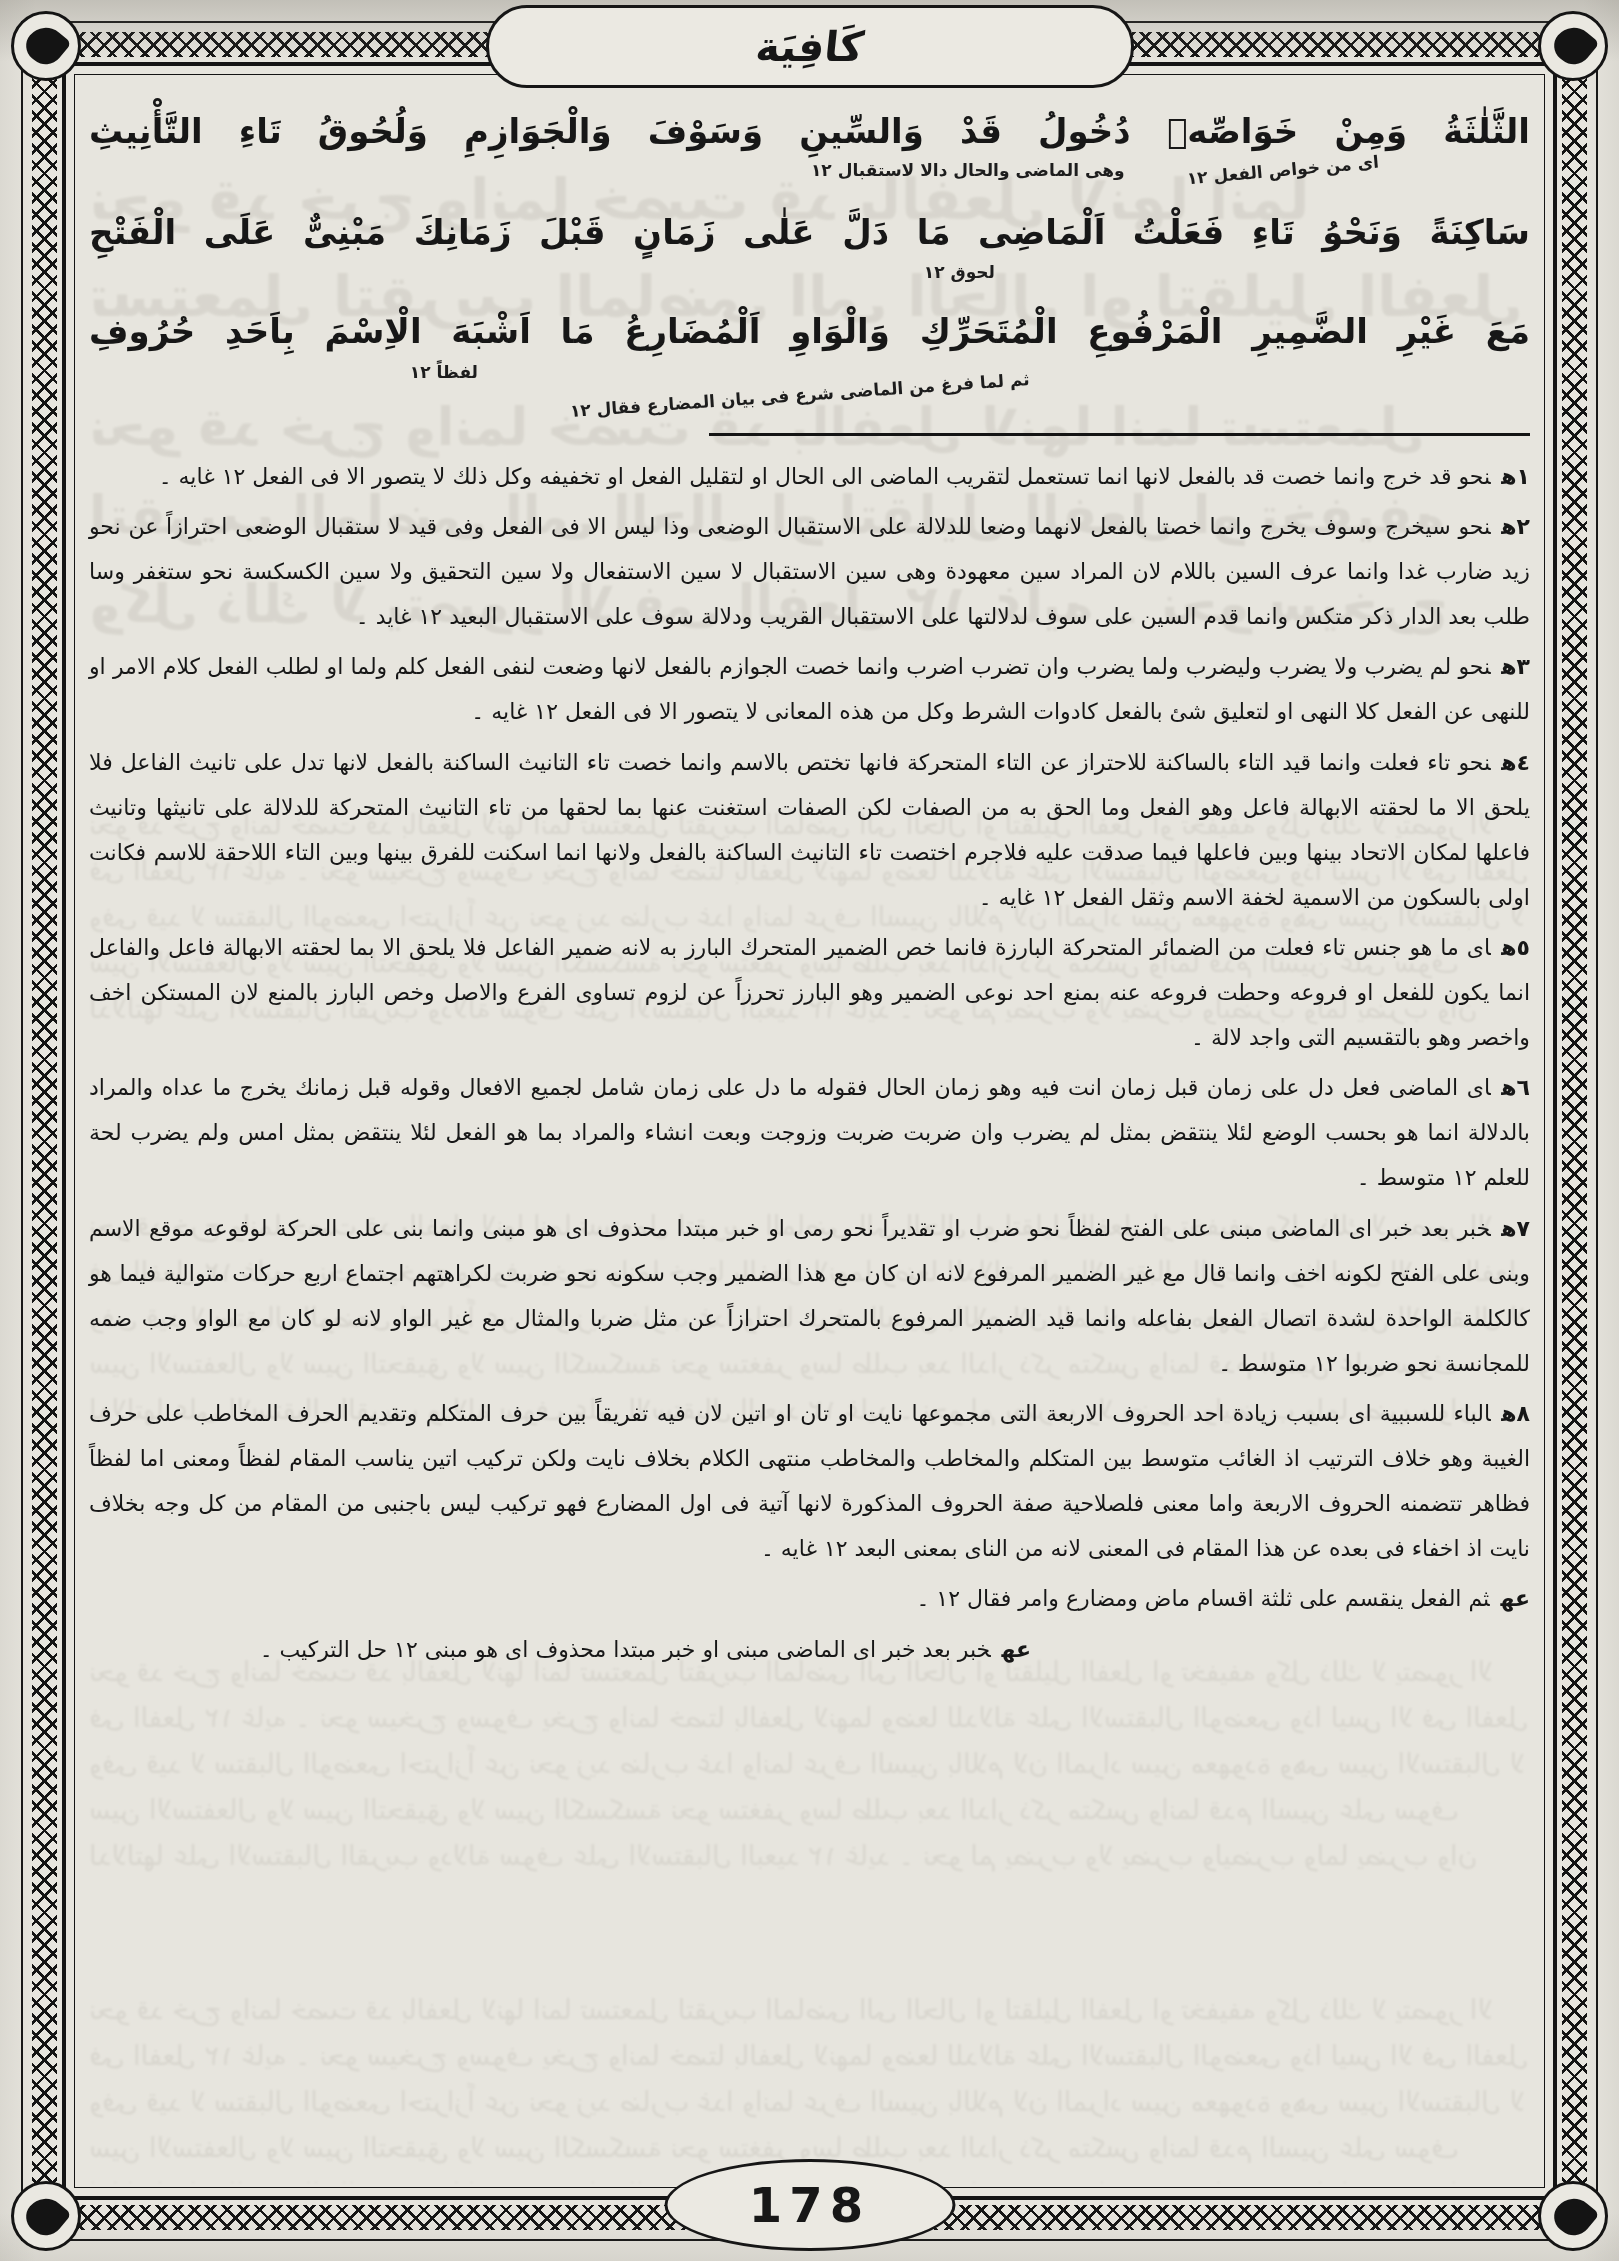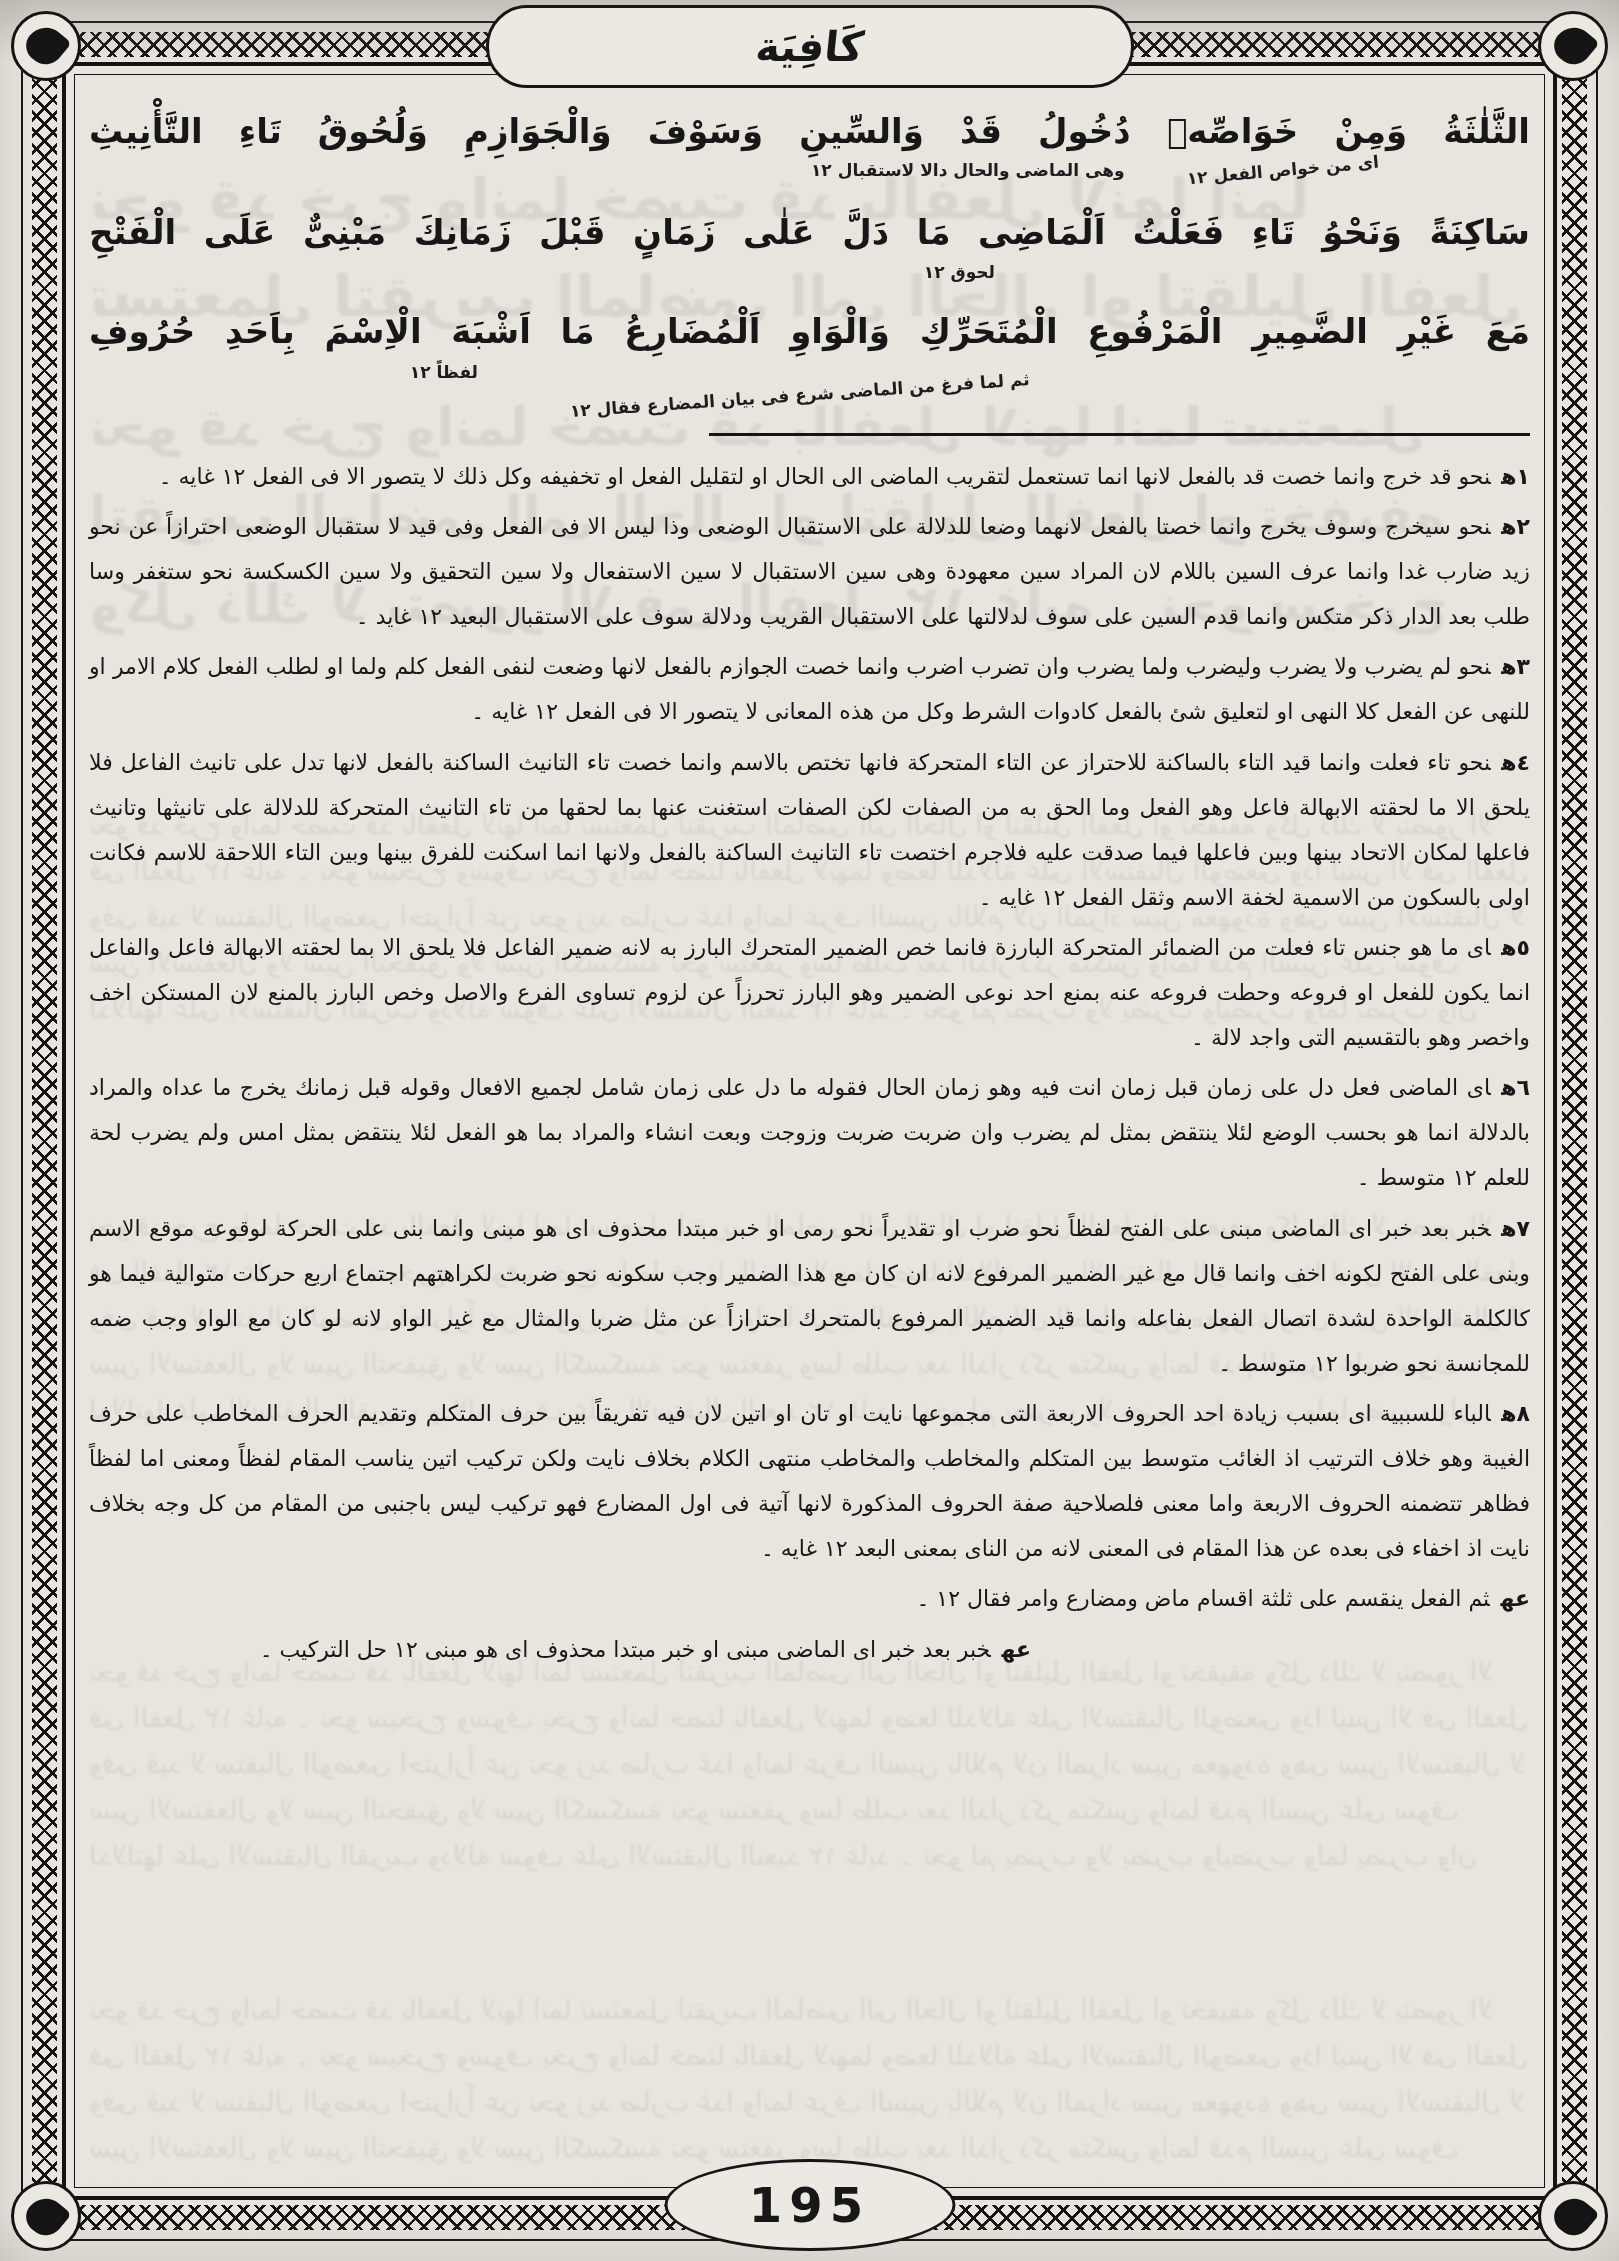--- a/index.html
+++ b/index.html
@@ -131,17 +131,17 @@
       <p class="para"><span class="marker">٥ه</span><span>اى ما هو جنس تاء فعلت من الضمائر المتحركة البارزة فانما خص الضمير المتحرك البارز به لانه ضمير الفاعل فلا يلحق الا بما لحقته الابهالة فاعل والفاعل انما يكون للفعل او فروعه وحطت فروعه عنه بمنع احد نوعى الضمير وهو البارز تحرزاً عن لزوم تساوى الفرع والاصل وخص البارز بالمنع لان المستكن اخف واخصر وهو بالتقسيم التى واجد لالة ۔</span></p>
       <p class="para"><span class="marker">٦ه</span><span>اى الماضى فعل دل على زمان قبل زمان انت فيه وهو زمان الحال فقوله ما دل على زمان شامل لجميع الافعال وقوله قبل زمانك يخرج ما عداه والمراد بالدلالة انما هو بحسب الوضع لئلا ينتقض بمثل لم يضرب وان ضربت ضربت وزوجت وبعت انشاء والمراد بما هو الفعل لئلا ينتقض بمثل امس ولم يضرب لحة للعلم ١٢ متوسط ۔</span></p>
       <p class="para"><span class="marker">٧ه</span><span>خبر بعد خبر اى الماضى مبنى على الفتح لفظاً نحو ضرب او تقديراً نحو رمى او خبر مبتدا محذوف اى هو مبنى وانما بنى على الحركة لوقوعه موقع الاسم وبنى على الفتح لكونه اخف وانما قال مع غير الضمير المرفوع لانه ان كان مع هذا الضمير وجب سكونه نحو ضربت لكراهتهم اجتماع اربع حركات متوالية فيما هو كالكلمة الواحدة لشدة اتصال الفعل بفاعله وانما قيد الضمير المرفوع بالمتحرك احترازاً عن مثل ضربا والمثال مع غير الواو لانه لو كان مع الواو وجب ضمه للمجانسة نحو ضربوا ١٢ متوسط ۔</span></p>
       <p class="para"><span class="marker">٨ه</span><span>الباء للسببية اى بسبب زيادة احد الحروف الاربعة التى مجموعها نايت او تان او اتين لان فيه تفريقاً بين حرف المتكلم وتقديم الحرف المخاطب على حرف الغيبة وهو خلاف الترتيب اذ الغائب متوسط بين المتكلم والمخاطب والمخاطب منتهى الكلام بخلاف نايت ولكن تركيب اتين يناسب المقام لفظاً ومعنى اما لفظاً فظاهر تتضمنه الحروف الاربعة واما معنى فلصلاحية صفة الحروف المذكورة لانها آتية فى اول المضارع فهو تركيب ليس باجنبى من المقام من كل وجه بخلاف نايت اذ اخفاء فى بعده عن هذا المقام فى المعنى لانه من الناى بمعنى البعد ١٢ غايه ۔</span></p>
       <p class="para para-short"><span class="marker">عه</span><span>ثم الفعل ينقسم على ثلثة اقسام ماض ومضارع وامر فقال ١٢ ۔</span></p>
       <p class="para para-indent"><span class="marker">عه</span><span>خبر بعد خبر اى الماضى مبنى او خبر مبتدا محذوف اى هو مبنى ١٢ حل التركيب ۔</span></p>
     </div>
   </div>
 
   <div class="pagenum-cartouche">
-    <span class="pagenum-text">195</span>
+    <span class="pagenum-text">178</span>
   </div>
 
 </div>
 
 
 </body></html>

